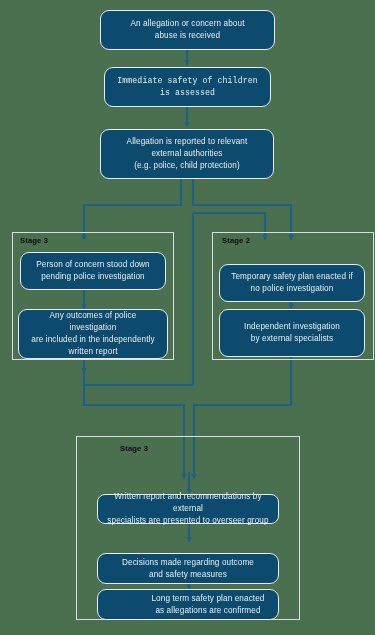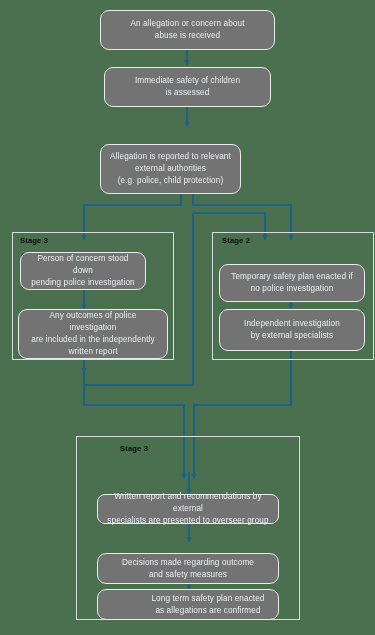--- a/index.html
+++ b/index.html
@@ -22,21 +22,21 @@
     position: absolute;
     left: 0;
     top: 0;
     width: 375px;
     height: 635px;
     pointer-events: none;
   }
   .node {
     position: absolute;
     box-sizing: border-box;
-    background: #737373;
+    background: #0c4a6e;
     border: 1.5px solid #e8eced;
     border-radius: 9px;
     color: #e9eff0;
     font-size: 8.2px;
     line-height: 12px;
     letter-spacing: 0.1px;
     display: flex;
     align-items: center;
     justify-content: center;
     text-align: center;
@@ -112,48 +112,48 @@
   <div class="group-label" style="left:222px; top:236px;">Stage 2</div>
 
   <div class="group" style="left:76px; top:436px; width:224px; height:184px;"></div>
   <div class="group-label" style="left:120px; top:444px;">Stage 3</div>
 
   <div class="node" style="left:100px; top:10px; width:175px; height:40px;">
     <span>An allegation or concern about
 abuse is received</span>
   </div>
 
-  <div class="node" style="left:104px; top:67px; width:167px; height:40px;">
+  <div class="node" style="left:104px; top:67px; width:167px; height:40px;font-family:Liberation Mono, monospace;">
     <span>Immediate safety of children
 is assessed</span>
   </div>
 
-  <div class="node" style="left:100px; top:144px; width:141px; height:50px;">
+  <div class="node" style="left:100px; top:129px; width:174px; height:50px;">
     <span>Allegation is reported to relevant
 external authorities
 (e.g. police, child protection)</span>
   </div>
 
-  <div class="node" style="left:20px; top:252px; width:126px; height:38px;">
+  <div class="node" style="left:20px; top:252px; width:146px; height:38px;">
     <span>Person of concern stood down
 pending police investigation</span>
   </div>
 
   <div class="node" style="left:18px; top:309px; width:150px; height:50px;">
     <span>Any outcomes of police investigation
 are included in the independently
 written report</span>
   </div>
 
   <div class="node" style="left:219px; top:252px; width:146px; height:38px;margin-top:12px;">
     <span>Temporary safety plan enacted if
 no police investigation</span>
   </div>
 
-  <div class="node" style="left:219px; top:309px; width:146px; height:42px;">
+  <div class="node" style="left:219px; top:309px; width:146px; height:48px;">
     <span>Independent investigation
 by external specialists</span>
   </div>
 
   <div class="node" style="left:97px; top:494px; width:182px; height:30px;border-radius:8px;">
     <span>Written report and recommendations by external
 specialists are presented to overseer group</span>
   </div>
 
   <div class="node" style="left:97px; top:541px; width:182px; height:31px;margin-top:12px;">

